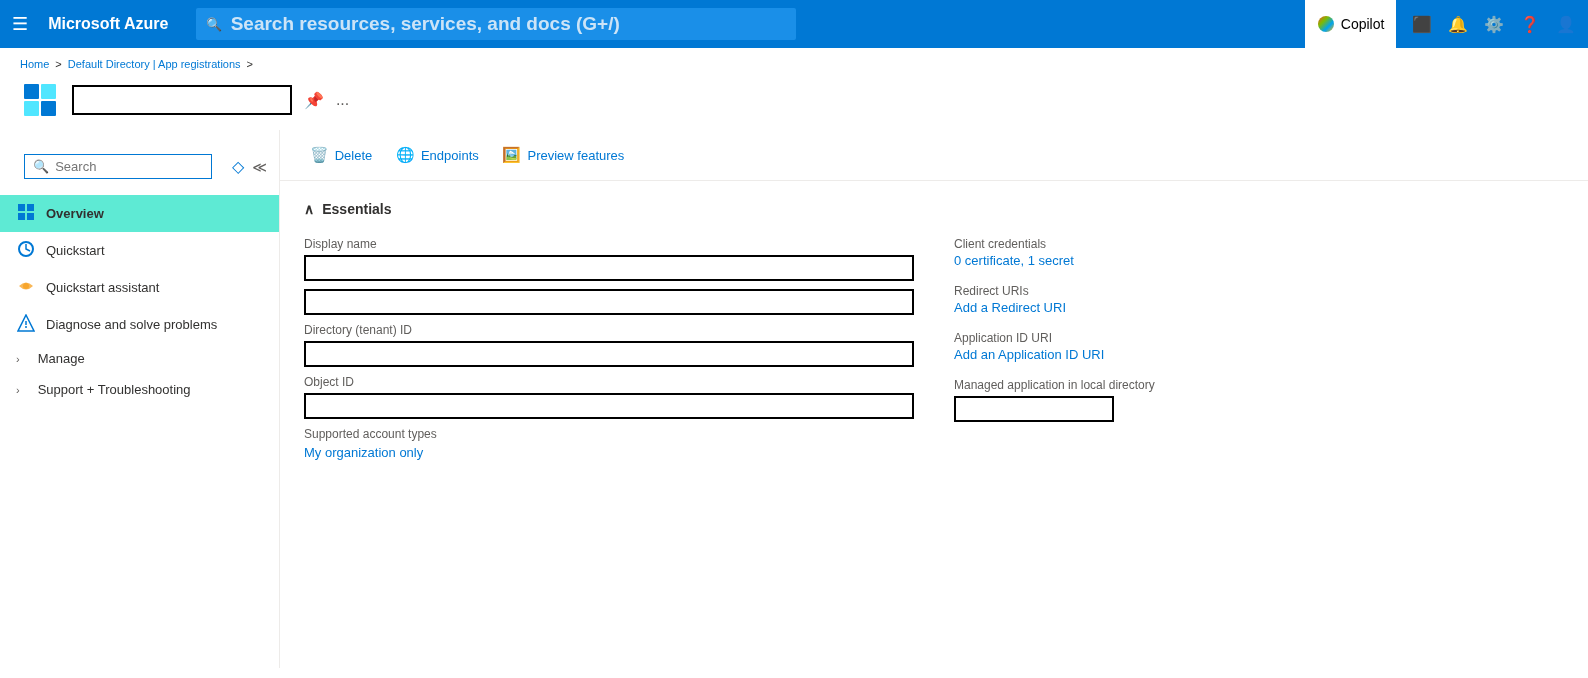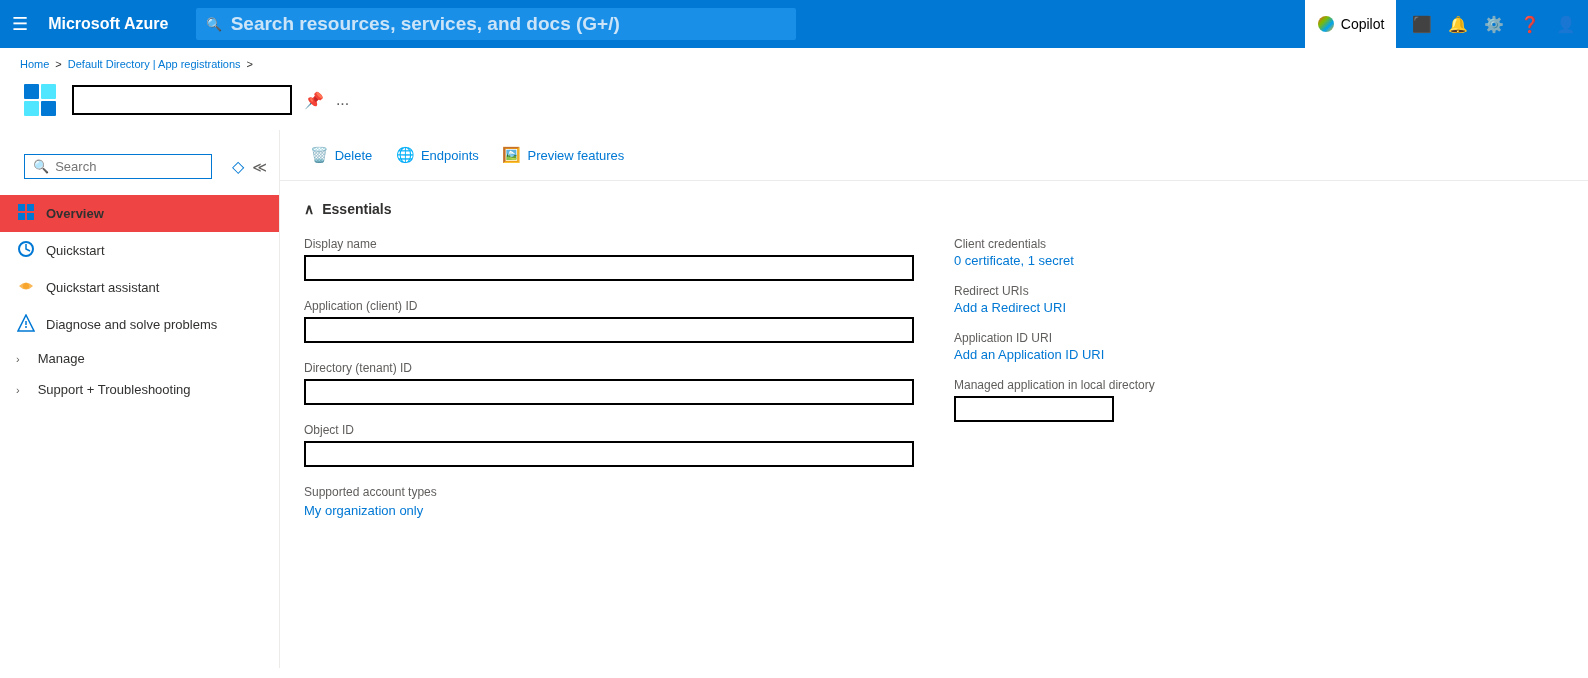--- a/index.html
+++ b/index.html
@@ -136,21 +136,21 @@
       gap: 8px;
     }
     .sidebar-item {
       display: flex;
       align-items: center;
       gap: 10px;
       padding: 8px 16px;
       cursor: pointer;
       font-size: 13px;
     }
-    .sidebar-item.active { background: #ef4444; font-weight: 600; }
+    .sidebar-item.active { background: #5eead4; font-weight: 600; }
     .sidebar-item .item-icon { width: 20px; text-align: center; }
     .sidebar-item .expand-icon { margin-left: auto; font-size: 11px; color: #605e5c; }
 
     
     .content {
       flex: 1;
       overflow-y: auto;
       padding: 0;
     }
 
@@ -186,21 +186,21 @@
       font-weight: 600;
       font-size: 14px;
       margin-bottom: 20px;
     }
     .essentials-grid {
       display: grid;
       grid-template-columns: 1fr 1fr;
       gap: 0 40px;
     }
     .field-group {
-      margin-bottom: 18px;
+      margin-bottom: 8px;
     }
     .field-label {
       font-size: 12px;
       color: #605e5c;
       margin-bottom: 4px;
     }
     .field-value-box {
       border: 2px solid #000;
       height: 26px;
       min-width: 220px;
@@ -392,21 +392,20 @@
         <div>
 
           <div class="field-group">
             <div class="field-label">Display name</div>
             <div class="field-value-box">
               <span></span>
             </div>
           </div>
 
           <div class="field-group">
-            <div class="field-label">Application (client) ID</div>
             <div class="field-value-box wide">
               <span></span>
             </div>
           </div>
 
           <div class="field-group">
             <div class="field-label">Directory (tenant) ID</div>
             <div class="field-value-box wider">
               <span></span>
             </div>

